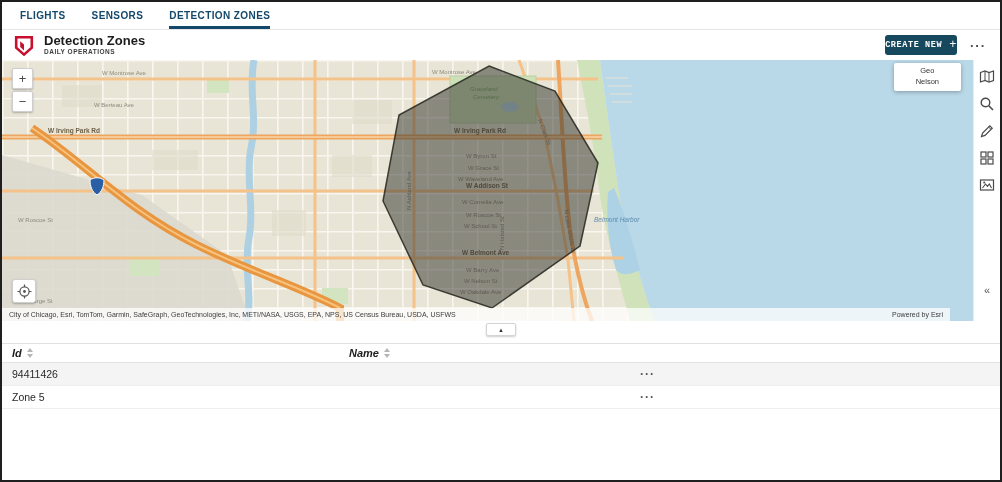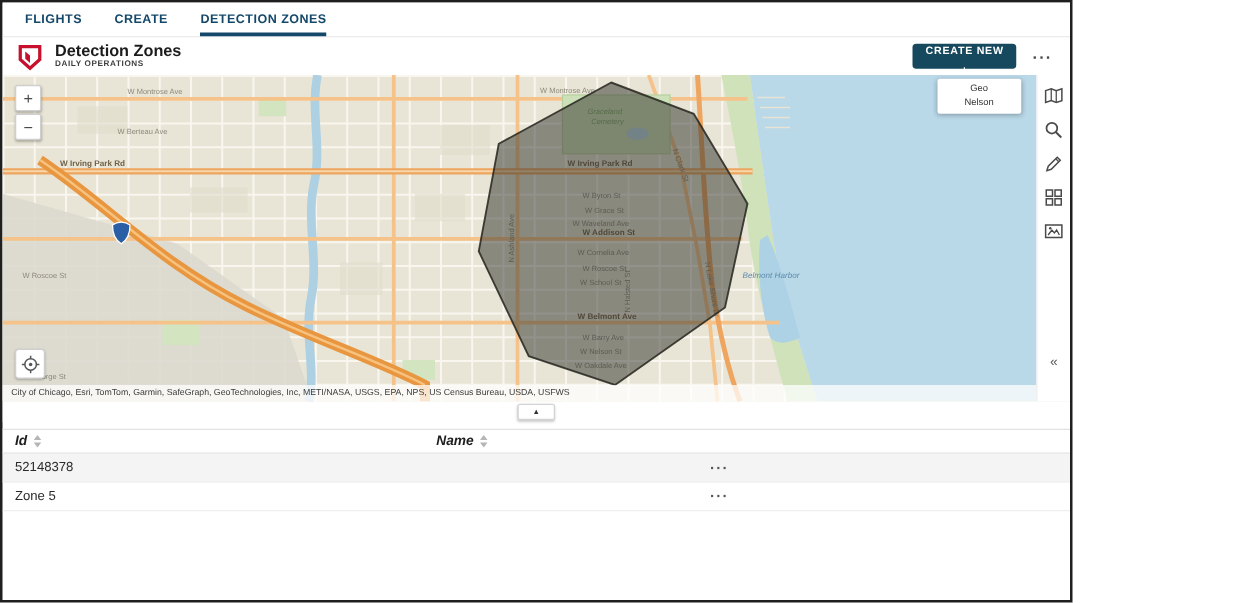--- a/index.html
+++ b/index.html
@@ -2,21 +2,21 @@
 <html style="--accent: #14486b; --button: #17495e; --logo_red: #c8102e; --zone_fill: #33332e; --water: #b9d8e8; --land: #e9e5d6; --road_orange: #eda55f;"><head>
 <meta charset="utf-8">
 <style>
   * { box-sizing: border-box; margin: 0; padding: 0; }
   body {
     font-family: "Liberation Sans", "DejaVu Sans", sans-serif;
     background: #fff;
     width: 1002px;
   }
   .app {
-    width: 858px; height: 482px;
+    width: 1002px; height: 482px;
     border: 2px solid #1f1f1f;
     display: flex; flex-direction: column;
     background: #fff; overflow: hidden; position: relative;
   }
 
   
   .tabbar {
     height: 28px; flex: 0 0 28px;
     display: flex; align-items: stretch; gap: 26px;
     padding-left: 18px; background: #fff;
@@ -37,22 +37,22 @@
     padding: 0 12px; background: #fff;
   }
   .logo { width: 20px; height: 22px; margin-top: 1px; }
   .titles { margin-left: 10px; display: flex; flex-direction: column; justify-content: center; }
   .title { font-size: 13px; font-weight: bold; color: #1c1c1c; line-height: 14px; }
   .subtitle { font-size: 6.5px; font-weight: bold; color: #3d3d3d; letter-spacing: .5px; line-height: 8px; }
   .header-right { margin-left: auto; display: flex; align-items: center; gap: 13px; }
   .create-btn {
     height: 20px; border: none; border-radius: 3px;
     background: var(--button, #17495e); color: #fff;
-    font-family: Liberation Sans, sans-serif; font-size: 8.5px; font-weight: bold; letter-spacing: .6px;
-    padding: 0 10px; display: flex; align-items: center; gap: 7px; cursor: pointer; flex-direction: column;
+    font-family: Liberation Mono, monospace; font-size: 8.5px; font-weight: bold; letter-spacing: .6px;
+    padding: 0 0; display: flex; align-items: center; gap: 7px; cursor: pointer;
   }
   .create-btn .plus { font-size: 12px; font-weight: normal; line-height: 10px; }
   .more-menu { font-size: 13px; font-weight: bold; color: #4a4a4a; letter-spacing: 1px; cursor: pointer; padding-right: 2px; }
 
   
   .map-section { position: relative; height: 261px; flex: 0 0 261px; background: #e9e5d6; }
   .map-svg { position: absolute; left: 0; top: 0; display: block; }
   .ml { font-family: "Liberation Sans", sans-serif; fill: #8d8a7c; font-size: 6px; }
   .ml.road { fill: #6f6147; font-size: 6.5px; font-weight: bold; }
   .ml.park { fill: #7fa764; font-size: 6px; font-style: italic; }
@@ -119,21 +119,21 @@
   .td { padding-left: 10px; }
   .td.menu { text-align: center; padding-left: 0; color: #555; font-weight: bold; font-size: 12px; cursor: pointer; letter-spacing: 1px; }
 </style>
 </head>
 <body>
 
 <div class="app">
 
   <nav class="tabbar">
     <div class="tab">FLIGHTS</div>
-    <div class="tab">CREATE</div>
+    <div class="tab">SENSORS</div>
     <div class="tab active">DETECTION ZONES</div>
   </nav>
 
   <header class="header">
     <div class="logo">
       <svg width="20" height="22" viewBox="0 0 20 22">
         <path d="M2.2,2.2 H17.8 V12.6 L10,19.6 L2.2,12.6 Z" fill="none" style="stroke:var(--logo_red,#c8102e)" stroke-width="2.6"></path>
         <path d="M6.2,6.2 V12 L10,15.4 V9.4 Z" style="fill:var(--logo_red,#c8102e)"></path>
       </svg>
     </div>
@@ -324,21 +324,21 @@
         <span>Name</span>
         <span class="sort">
             <i class="up"></i>
             <i class="dn"></i>
           </span>
       </div>
       <div class="th"></div>
     </div>
     <div class="tbody">
         <div class="trow alt">
-          <div class="td">52148378</div>
+          <div class="td">94411426</div>
           <div class="td menu">···</div>
         </div>
         <div class="trow">
           <div class="td">Zone 5</div>
           <div class="td menu">···</div>
         </div>
       </div>
   </div>
 
 </div>

